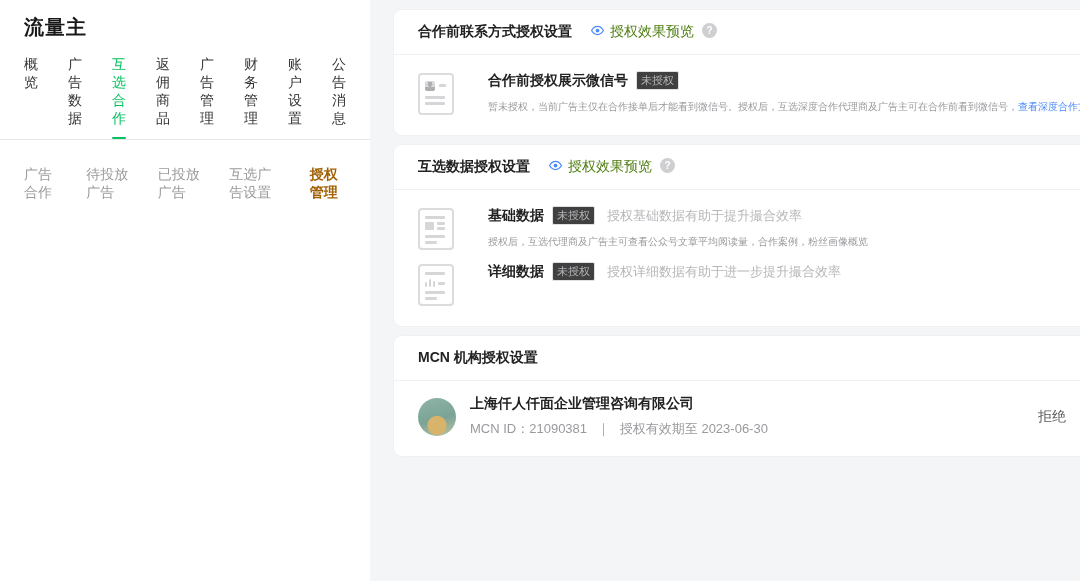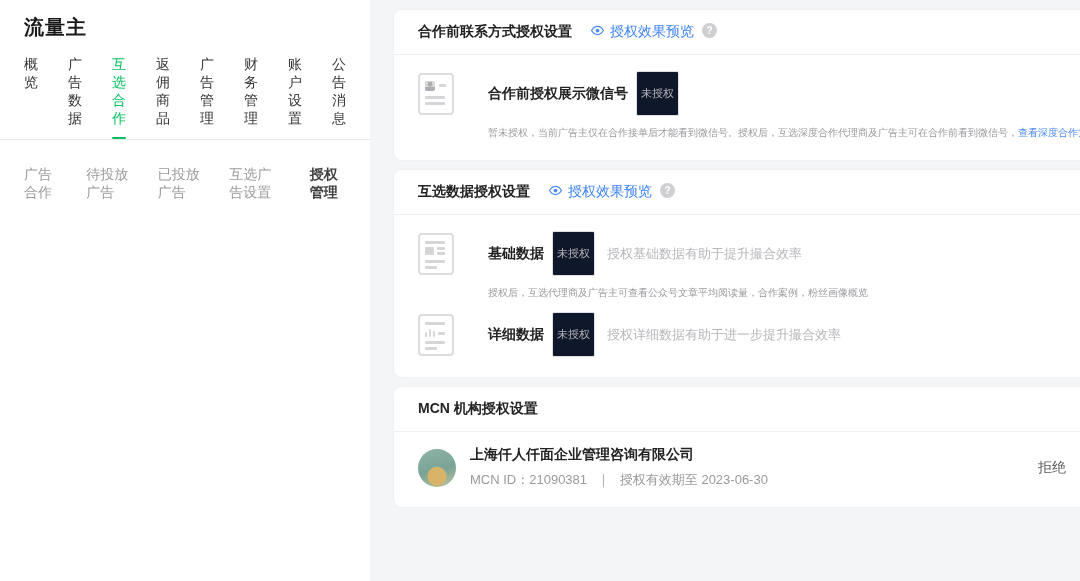--- a/index.html
+++ b/index.html
@@ -9,39 +9,39 @@
 
   
   .hdr { background:#fff; padding:14px 24px 0; }
   .hdr h1 { font-size:20px; font-weight:700; color:#181818; margin-bottom:14px; letter-spacing:1px; }
   .tabs { display:flex; gap:30px; border-bottom:1px solid #e7e7eb; margin:15px -24px; padding:0 24px; }
   .tab { font-size:14px; color:#353535; padding-bottom:11px; cursor:pointer; position:relative; text-decoration:none; }
   .tab.active { color:#07c160; font-weight:500; }
   .tab.active::after { content:""; position:absolute; left:0; right:0; bottom:0; height:2px; background:#07c160; border-radius:1px; }
   .subtabs { display:flex; gap:26px; padding:11px 0 11px; }
   .subtab { font-size:14px; color:#9b9b9b; cursor:pointer; text-decoration:none; }
-  .subtab.active { color:#404040; font-weight:600; }
+  .subtab.active { color:#a16207; font-weight:600; }
 
   
   .content { background:#f4f5f7; padding:10px 24px 0; flex:0 0 auto; }
   .card { background:#fff; border-radius:8px; margin-bottom:10px; box-shadow:0 0 0 1px #f0f1f3; }
   .card-hd { display:flex; align-items:flex-start; gap:8px; padding:13px 24px; border-bottom:1px solid #f0f0f2; }
   .card-title { font-size:14px; font-weight:700; color:#222; }
-  .preview-link { display:flex; align-items:center; gap:5px; margin-left:10px; font-size:14px; color:#3b82f6; cursor:pointer; text-decoration:none; }
+  .preview-link { display:flex; align-items:center; gap:5px; margin-left:10px; font-size:14px; color:#4d7c0f; cursor:pointer; text-decoration:none; }
   .help { width:15px; height:15px; border-radius:50%; background:#cfcfd2; color:#fff; font-size:10px; line-height:15px;
     text-align:center; font-weight:700; cursor:pointer; }
   .card-bd { padding:16px 24px 20px; }
 
   .row { display:flex; align-items:flex-start; }
   .row + .row { margin-top:12px;justify-content:flex-end; }
   .row-icon { flex:0 0 36px; margin-right:34px; margin-top:2px; }
   .row-main { flex:1 1 auto; min-width:0; }
   .row-title-line { display:flex; align-items:center; gap:8px; }
   .row-title { font-size:14px; font-weight:700; color:#222; }
-  .badge { font-size:11px; color:#b3b3b8; border:1px solid #e0e0e3; background:#0f172a; border-radius:2px; padding:14px 4px; }
+  .badge { font-size:11px; color:#b3b3b8; border:1px solid #e0e0e3; background:#404040; border-radius:2px; padding:1px 4px; }
   .hint { font-size:13px; color:#b7b7bb; margin-left:4px; }
   .desc { font-size:10px; color:#9a9a9e; margin-top:9px; line-height:1.5; }
   .desc a { color:#4c8afb; text-decoration:none; cursor:pointer; }
 
   
   .switch { flex:0 0 auto; width:42px; height:21px; border-radius:11px; background:#e4e4e7; position:relative;
     cursor:pointer; margin-left:20px; margin-top:8px; }
   .switch .knob { position:absolute; left:1px; top:1px; width:19px; height:19px; border-radius:50%; background:#fff;
     box-shadow:0 1px 3px rgba(0,0,0,.25); }
 

